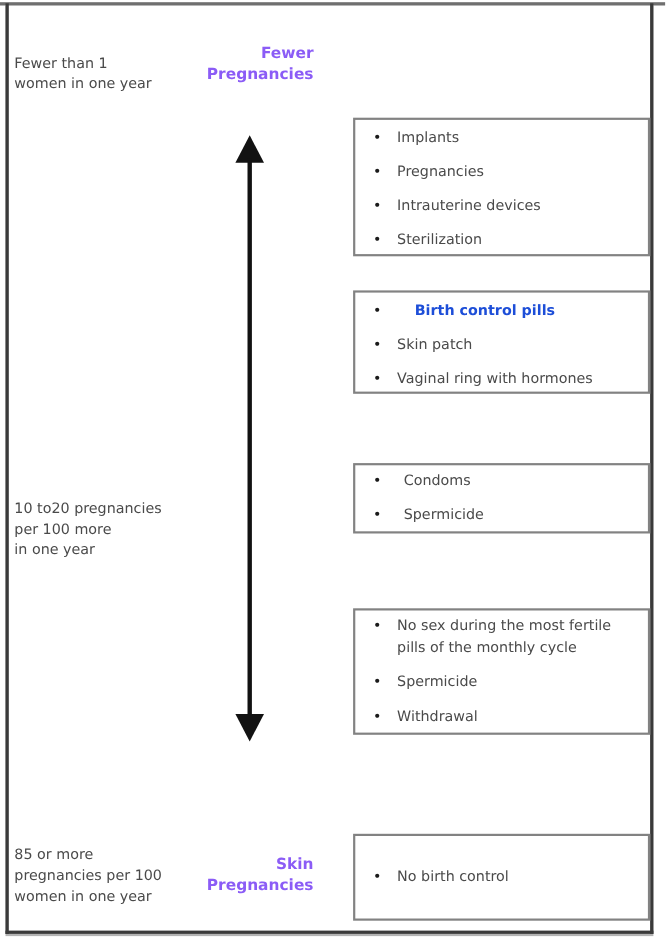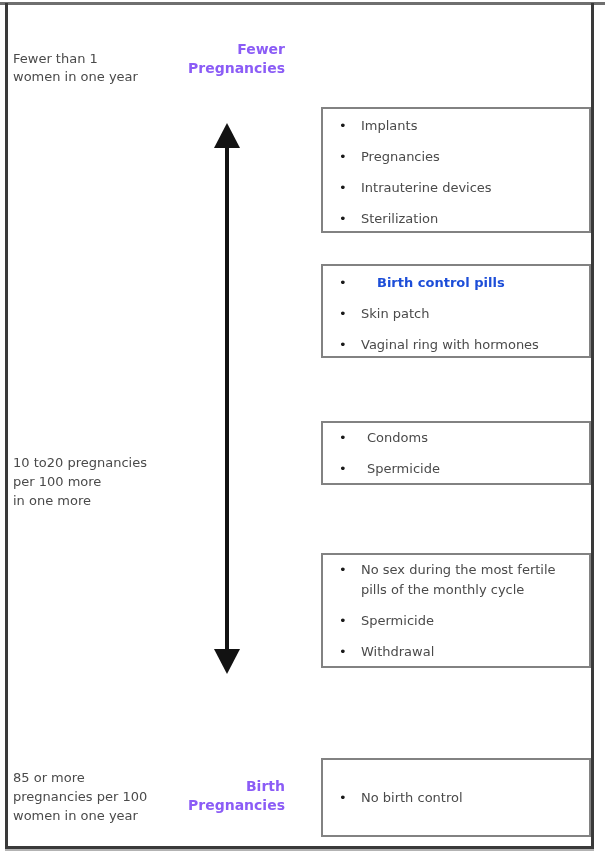--- a/index.html
+++ b/index.html
@@ -134,31 +134,31 @@
   </div>
 
   <div class="heading heading-top">
     <div>Fewer</div>
     <div>Pregnancies</div>
   </div>
 
   <div class="label label-middle">
     <div>10 to20 pregnancies</div>
     <div>per 100 more</div>
-    <div>in one more</div>
+    <div>in one year</div>
   </div>
 
   <div class="label label-bottom">
     <div>85 or more</div>
     <div>pregnancies per 100</div>
     <div>women in one year</div>
   </div>
 
   <div class="heading heading-bottom">
-    <div>Birth</div>
+    <div>Skin</div>
     <div>Pregnancies</div>
   </div>
 
   <div class="arrow-head-up"></div>
   <div class="arrow-line"></div>
   <div class="arrow-head-down"></div>
 
   <div class="mbox box-1">
     <ul class="items">
       <li class="item">

